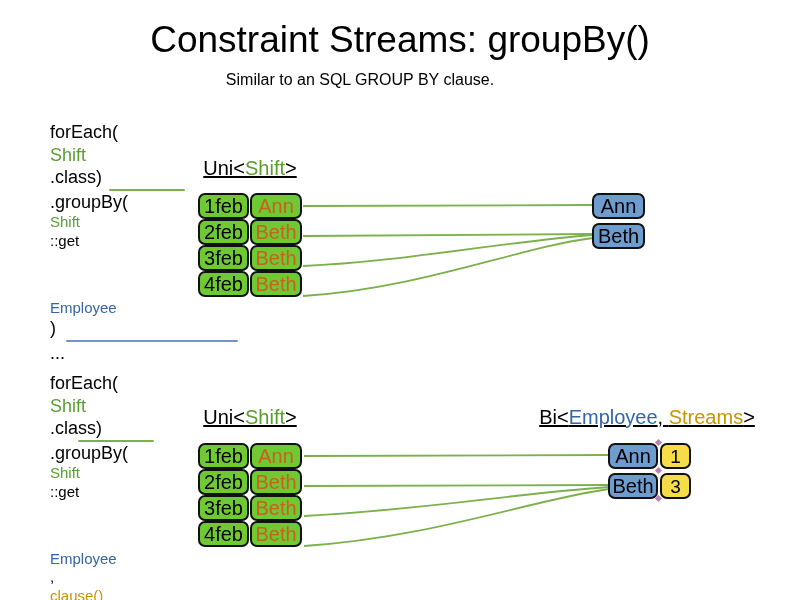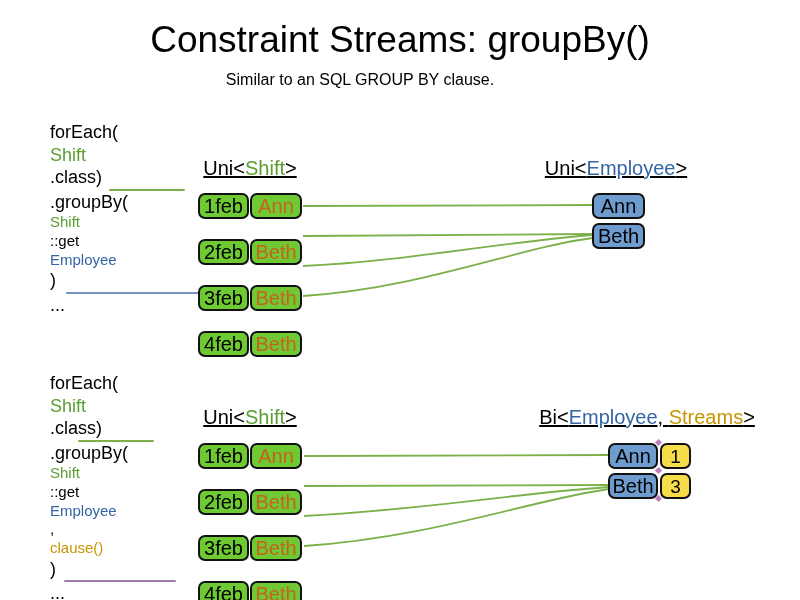--- a/index.html
+++ b/index.html
@@ -16,34 +16,34 @@
     text-align:center; font-size:16px; line-height:1.2;
   }
   .code {
     position:absolute; left:50px; display:flex; align-items:baseline;
     white-space:pre; font-size:18px; line-height:1.25;flex-direction:column;
   }
   #code1 { top:121px; }
   #code2 { top:372px; }
   .code .s { font-size:15px; }
   .green  { color:var(--green-text,#5a9e32); }
-  .blue   { color:var(--blue-text,#3465a4); }
+  .blue   { color:var(--blue-text,#3465a4);margin-top:48px; }
   .gold   { color:var(--gold-text,#c79500); }
   .hline { align-self:center; height:2px; border-radius:1px; }
   .hline.g { width:76px;  background:var(--green-line,#7cb04a);  margin:0 8px; }
   .hline.b { width:172px; background:var(--blue-line,#7593c5);   margin:0 6px 0 16px; }
   .hline.p { width:112px; background:var(--purple-line,#9c7cae); margin:0 6px 0 14px; }
   .tlabel {
     position:absolute; transform:translateX(-50%);
     font-size:20px; line-height:1.15; white-space:pre;text-decoration:underline;
   }
   .connectors { position:absolute; left:0; top:0; pointer-events:none; }
   .connectors path { fill:none; stroke:var(--green-line,#7cb04a); stroke-width:1.8; }
   .gtable { position:absolute; left:198px; }
-  .grow { display:flex; gap:1px; margin-bottom:20px; }
+  .grow { display:flex; gap:1px; margin-bottom:0; }
   .cell {
     height:26px; box-sizing:border-box; border:2px solid #111; border-radius:7px;
     display:flex; align-items:center; justify-content:center;
     background:var(--green-box,#6ec933); font-size:20px; line-height:1;
   }
   .cell.date { width:51px; color:#000; }
   .cell.emp  { width:52px; color:var(--orange-text,#c8611e); }
   .rcol { position:absolute; }
   .rrow { display:flex; gap:2px; margin-bottom:4px; }
   .bbox {
@@ -84,21 +84,20 @@
 
   <div class="code" id="code1">
     <span>forEach(</span><span class="green">Shift</span><span>.class)</span>
     <span class="hline g"></span>
     <span>.groupBy(</span><span class="s green">Shift</span><span class="s">::get</span><span class="s blue">Employee</span><span>)</span>
     <span class="hline b"></span>
     <span>...</span>
   </div>
 
   <div class="tlabel" style="left:250px; top:157px;"><span>Uni&lt;</span><span class="green">Shift</span><span>&gt;</span></div>
-  <div class="tlabel" style="left:616px; top:157px;"><span>Uni&lt;</span><span class="blue">Employee</span><span>&gt;</span></div>
 
   <div class="gtable" style="top:193px;">
     <div class="grow">
         <div class="cell date">1feb</div>
         <div class="cell emp">Ann</div>
       </div>
     <div class="grow">
         <div class="cell date">2feb</div>
         <div class="cell emp">Beth</div>
       </div>

